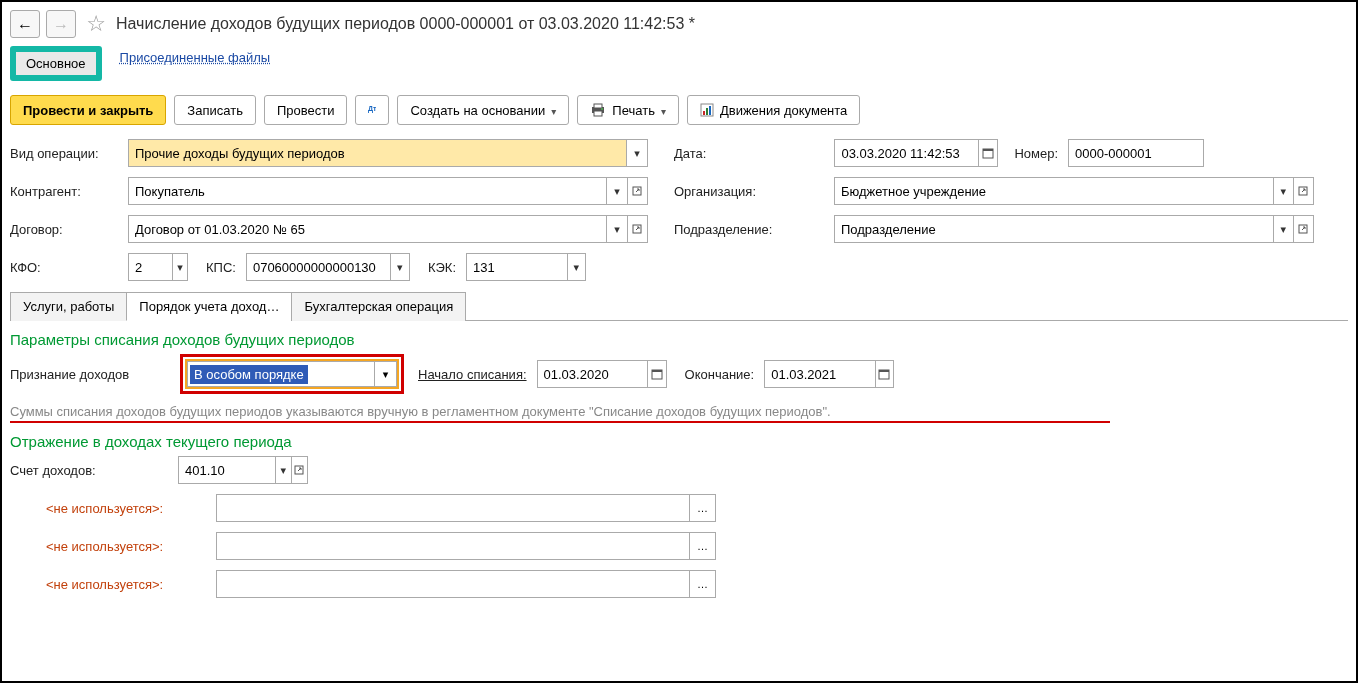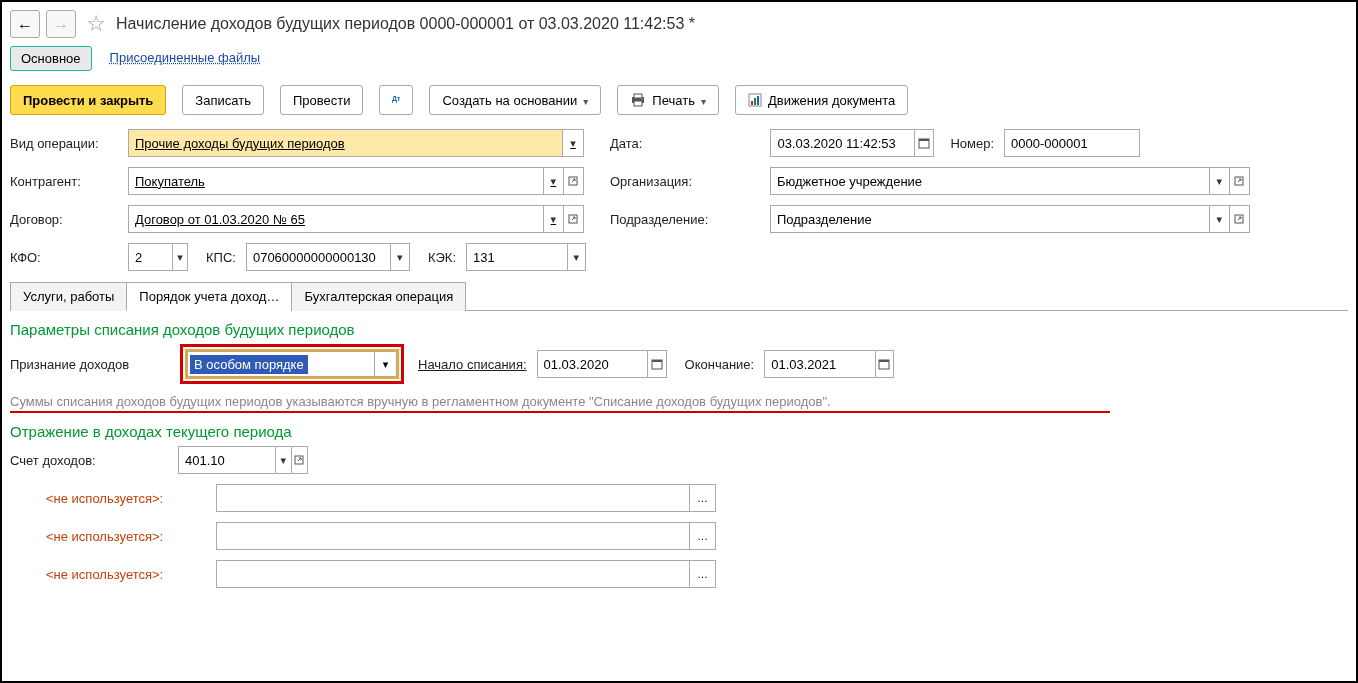--- a/index.html
+++ b/index.html
@@ -19,23 +19,23 @@
     background: #f7f7f7;
     width: 30px; height: 28px;
     display: flex; align-items: center; justify-content: center;
     border-radius: 3px;
     font-size: 16px;
     cursor: pointer;
   }
   .star { width: 28px; height: 28px; display:flex; align-items:center; justify-content:center; color:#999; font-size:22px; }
   .title { font-size: 16px; font-weight: 400; color:#333; }
   .subnav { display:flex; gap:18px; margin-bottom: 14px; }
-  .subnav .active { background:#e9e9e9; border:1px solid #14b8a6; padding:4px 10px; border-radius:3px; }
+  .subnav .active { background:#e9e9e9; border:6px solid #14b8a6; padding:4px 10px; border-radius:3px; }
   .subnav .link { color:#1a49a4; text-decoration: underline dotted; padding:4px 0; cursor:pointer; }
-  .toolbar { display:flex; gap:16px; margin-bottom:14px; flex-wrap:wrap; }
+  .toolbar { display:flex; gap:8px; margin-bottom:14px; flex-wrap:wrap; }
   .btn {
     border:1px solid #aaa; background:#fff; padding:5px 12px; border-radius:3px;
     display:flex; align-items:center; gap:6px; cursor:pointer; height:30px;
   }
   .btn.primary { background:#ffdb4d; border-color:#d8a500; font-weight:bold; }
   .btn .caret::after { content:"▾"; font-size:10px; color:#555; }
   .iconbtn { width:34px; justify-content:center; }
   .form-row { display:flex; align-items:center; gap:8px; margin-bottom:10px; flex-wrap:wrap; }
   .lbl { min-width:110px; color:#222; }
   .lbl.short { min-width:auto; margin-right:2px; }
@@ -43,21 +43,21 @@
     display:flex; align-items:center; border:1px solid #aaa; height:28px; background:#fff;
   }
   .field.highlight { background:#ffe9a8; }
   .field input {
     border:none; outline:none; padding:0 6px; height:26px; background:transparent; font-size:13px; width:100%;
   }
   .field .dd, .field .ext, .field .cal, .field .more {
     border-left:1px solid #aaa; width:22px; height:100%; display:flex; align-items:center; justify-content:center;
     font-size:11px; color:#333; cursor:pointer; background:#fff;
   }
-  .w500 { width:456px;text-decoration:underline; } .w480{width:480px;} .w200{width:164px;} .w115{width:136px;}
+  .w500 { width:520px; } .w480{width:480px;} .w200{width:164px;} .w115{width:136px;}
   .w60{width:60px;} .w130{width:130px;}
   .tabs { display:flex; border-bottom:1px solid #aaa; margin-top:8px; }
   .tab {
     border:1px solid #aaa; border-bottom:none; padding:6px 12px; background:#f3f3f3; cursor:pointer;
     margin-right:-1px; position:relative; top:1px;
   }
   .tab.active { background:#fff; border-bottom:1px solid #fff; }
   .section-title { color:#009933; font-size:15px; margin:10px 0 6px; }
   .hint { color:#888; }
   .hl-wrapper { border:3px solid #d00000; padding:2px; display:inline-flex; }

